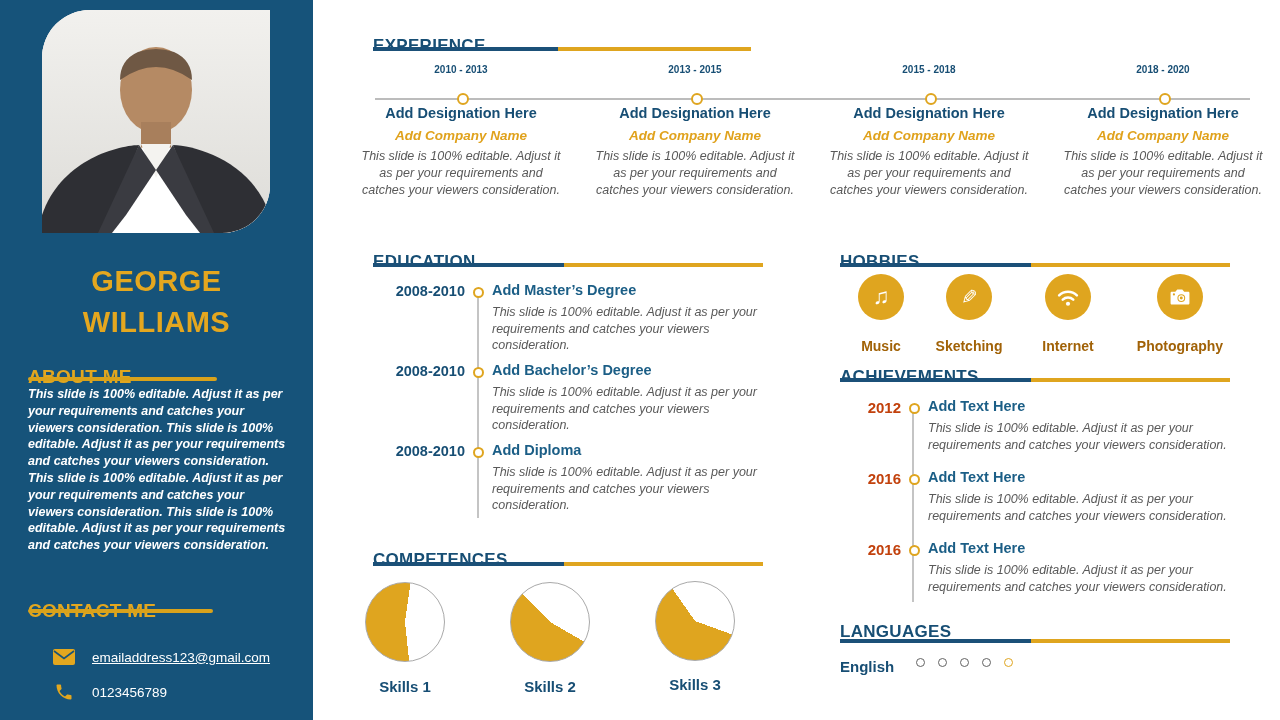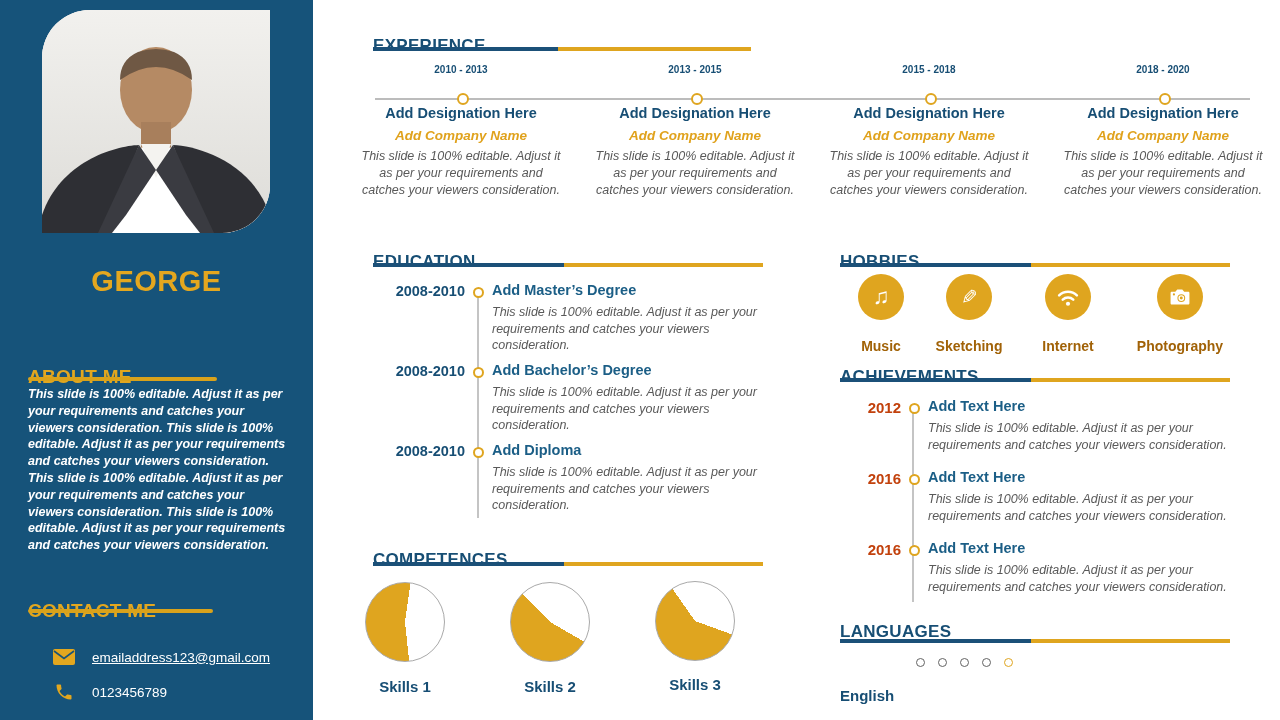--- a/index.html
+++ b/index.html
@@ -58,21 +58,21 @@
   .ach-vline{position:absolute;left:912px;top:406px;width:2px;height:196px;background:#c4c4c4;}
   .ach-entry{position:absolute;left:855px;width:390px;height:70px;}
   .ach-year{position:absolute;left:0;top:0;width:46px;text-align:right;color:#c2410c;
             font-size:15px;font-weight:bold;}
   .ach-mk{left:54px;top:4px;}
   .ach-title{position:absolute;left:73px;top:-1px;color:#1b5e86;font-size:14.5px;font-weight:bold;
              }
   .ach-desc{position:absolute;left:73px;top:21px;width:316px;color:#595959;font-size:12.5px;
             font-style:italic;line-height:16.5px;}
   
-  .lang-name{position:absolute;left:840px;top:687px;color:#174e74;font-size:15px;font-weight:bold;}
+  .lang-name{position:absolute;left:840px;top:658px;color:#174e74;font-size:15px;font-weight:bold;}
   .dots{position:absolute;left:916px;top:658px;display:flex;gap:13px;}
   .dot{width:9px;height:9px;border-radius:50%;border:1.5px solid #636363;background:transparent;box-sizing:border-box;}
   .dot.active{border-color:#dfa51f;}
 </style>
 </head>
 <body>
 
 <div class="slide">
 
   <aside class="sidebar">
@@ -94,20 +94,21 @@
         <path d="M99 134 L114 168 L129 134 Z" fill="#f4f3f0"></path>
         <path d="M0 223 L0 205 C18 152 72 136 97 135 L64 223 Z" fill="#2e2f34"></path>
         <path d="M228 223 L228 205 C210 152 156 136 131 135 L164 223 Z" fill="#2e2f34"></path>
         <path d="M97 135 L114 160 L84 205 L70 223 L56 223 Z" fill="#3a3b41"></path>
         <path d="M131 135 L114 160 L144 205 L158 223 L172 223 Z" fill="#3a3b41"></path>
       </svg>
     </div>
 
     <h1 class="name">
       <span>GEORGE</span><br>
+      <span>WILLIAMS</span>
     </h1>
 
     <h2 class="side-h" style="top:350px;">ABOUT ME</h2>
     <div class="side-rule" style="top:377px;width:189px;"></div>
     <p class="about-text" style="margin:0;">This slide is 100% editable. Adjust it as per your requirements and catches your viewers consideration. This slide is 100% editable. Adjust it as per your requirements and catches your viewers consideration. This slide is 100% editable. Adjust it as per your requirements and catches your viewers consideration. This slide is 100% editable. Adjust it as per your requirements and catches your viewers consideration.</p>
 
     <h2 class="side-h" style="top:584px;">CONTACT ME</h2>
     <div class="side-rule" style="top:609px;width:185px;"></div>
 
     <div class="contact-row" style="top:645px;text-decoration:underline;">

